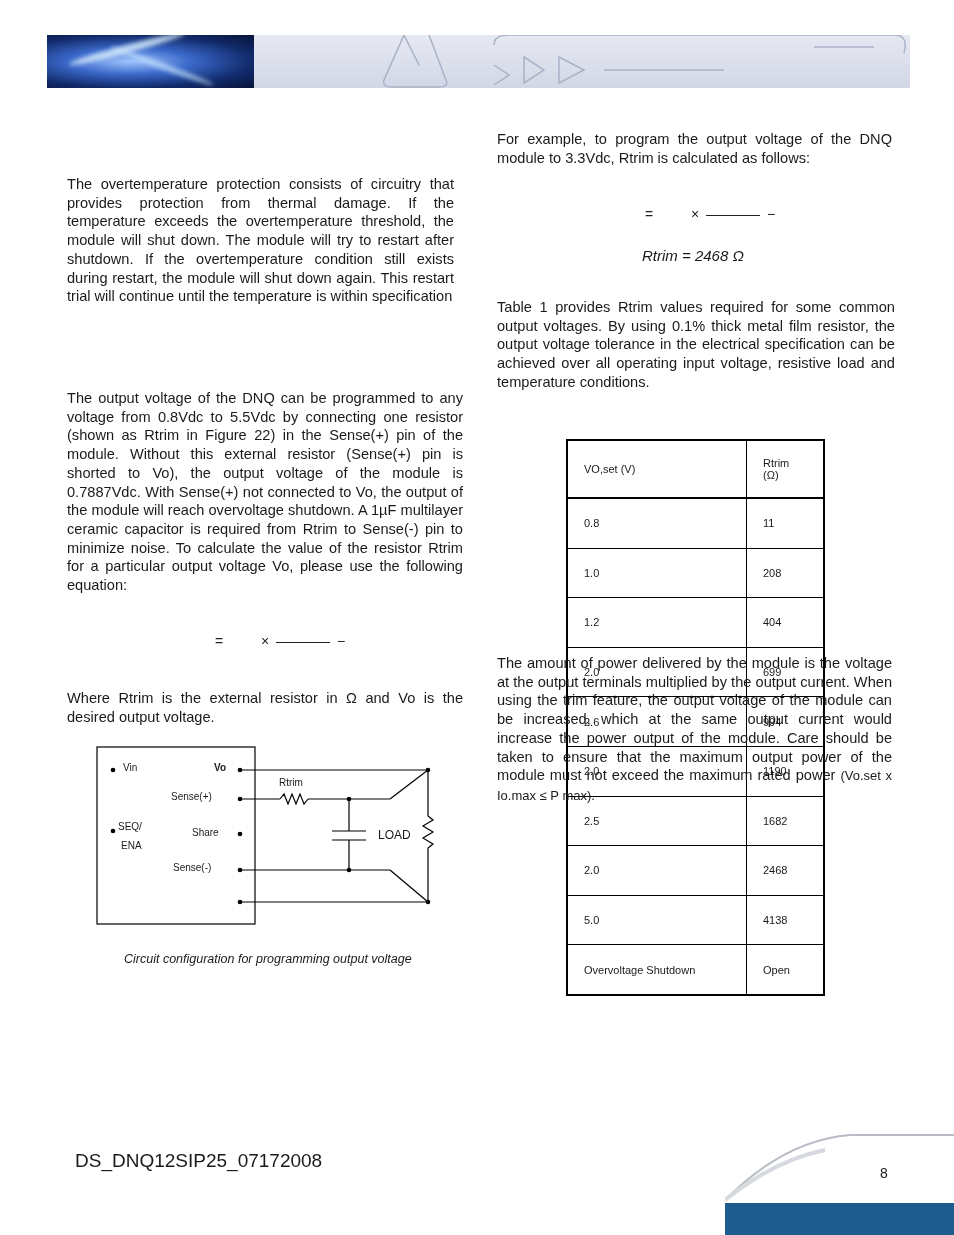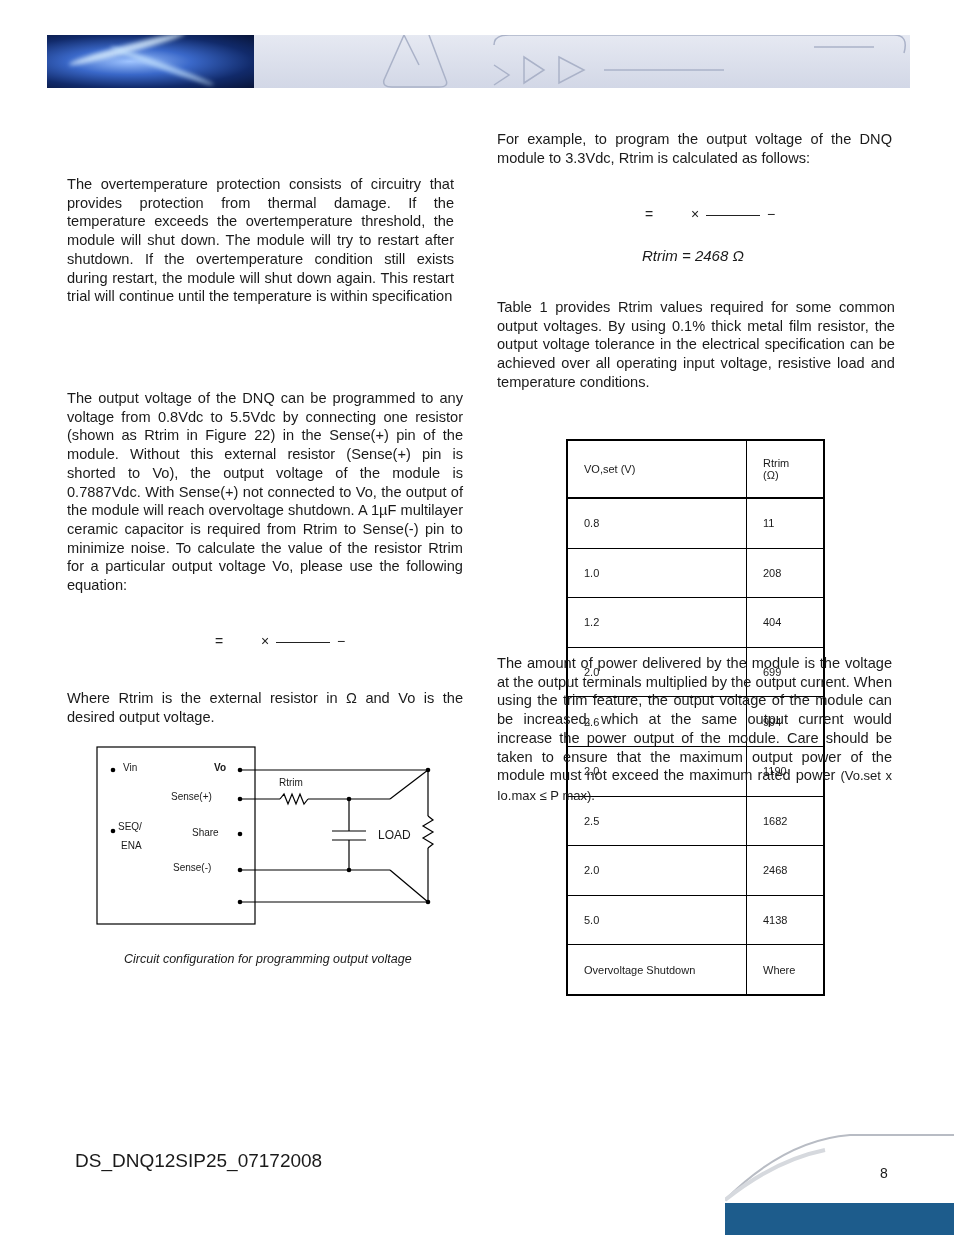--- a/index.html
+++ b/index.html
@@ -181,21 +181,21 @@
     <tr>
         <td>2.0</td>
         <td>2468</td>
       </tr>
     <tr>
         <td>5.0</td>
         <td>4138</td>
       </tr>
     <tr>
         <td>Overvoltage Shutdown</td>
-        <td>Where</td>
+        <td>Open</td>
       </tr>
   </tbody>
 </table>
 
 <div class="txt" style="left:497px; top:654px; width:395px;">
   <span>The amount of power delivered by the module is the voltage at the output terminals multiplied by the output current. When using the trim feature, the output voltage of the module can be increased, which at the same output current would increase the power output of the module. Care should be taken to ensure that the maximum output power of the module must not exceed the maximum rated power</span>
   <span style="font-size:13px;">(Vo.set x Io.max ≤ P max).</span>
 </div>
 
 <div class="footer-left">DS_DNQ12SIP25_07172008</div>

